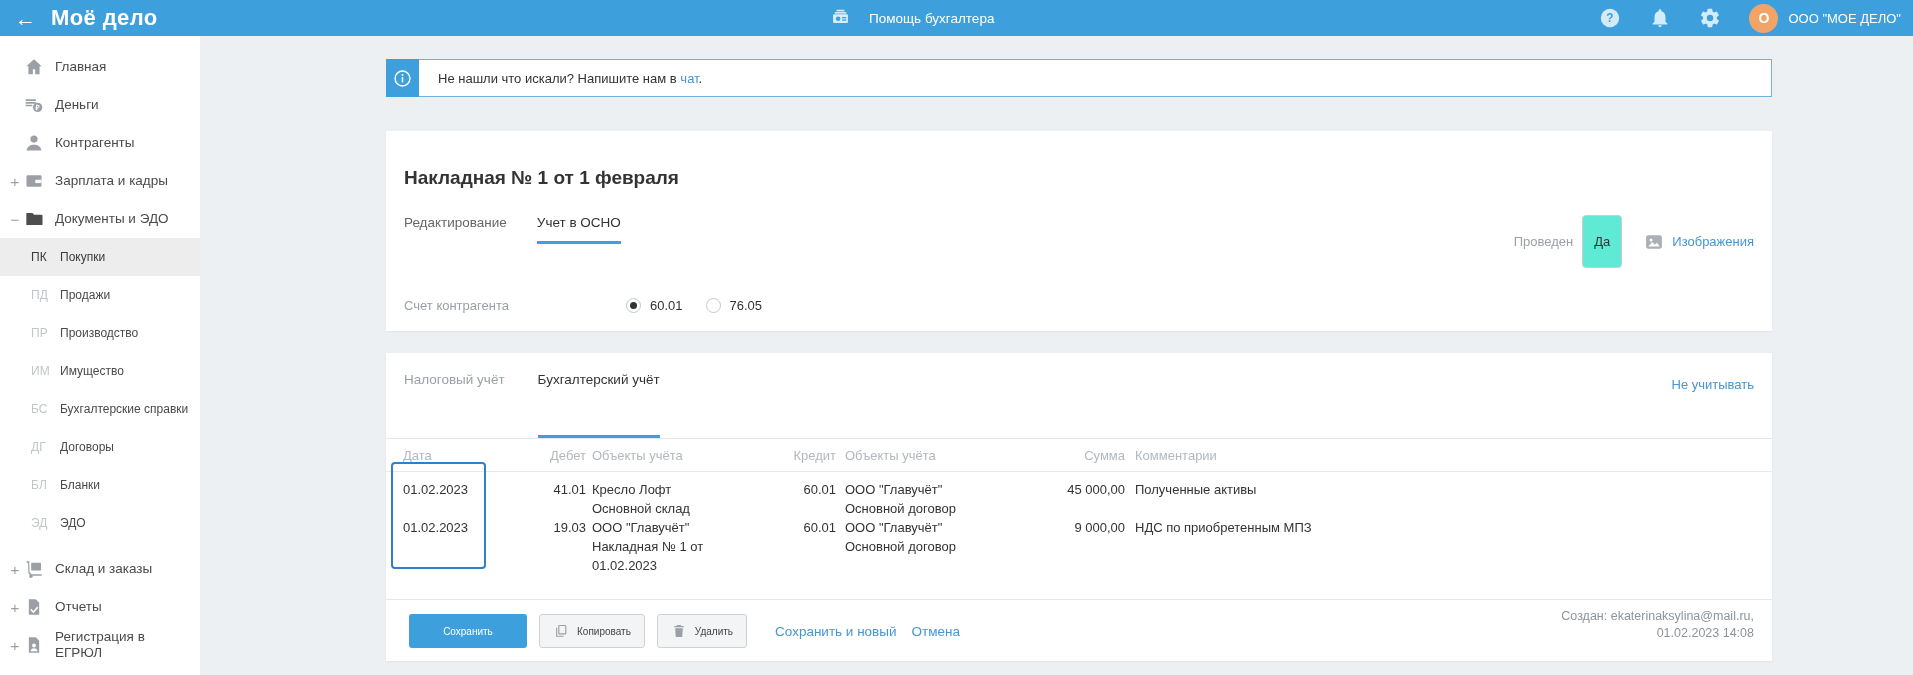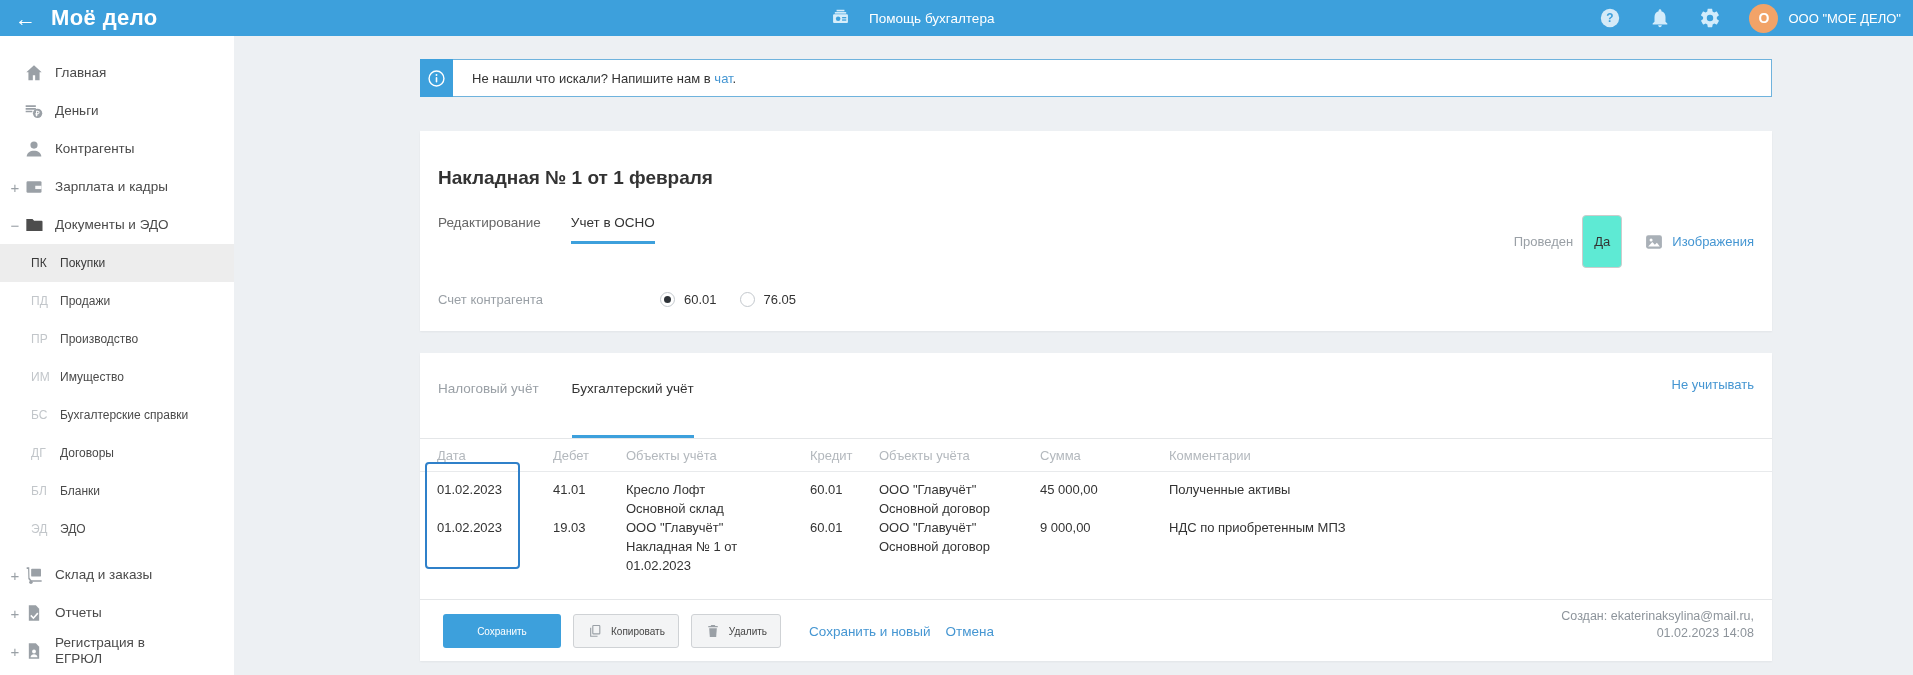--- a/index.html
+++ b/index.html
@@ -11,21 +11,21 @@
   .logo{font-size:22px;font-weight:700;letter-spacing:.4px;cursor:pointer}
   .tb-center{position:absolute;left:830px;top:0;height:36px;display:flex;align-items:center;gap:18px;font-size:13.5px;cursor:pointer}
   .tb-center svg{width:21px;height:21px}
   .tb-right{margin-left:auto;display:flex;align-items:center;padding-right:12px}
   .tb-ic{width:22px;height:22px;margin-right:28px;cursor:pointer}
   .tb-ic svg{width:22px;height:22px;fill:#d3ecfb}
   .avatar{width:29px;height:29px;border-radius:50%;background:#f2a368;display:flex;align-items:center;justify-content:center;
           color:#fff;font-weight:700;font-size:14px;margin-right:10px;flex-shrink:0}
   .company{font-size:13px;white-space:nowrap}
   .shell{display:flex;height:639px}
-  .sidebar{width:234px;background:#fff;flex-shrink:0;padding-top:18px;overflow:hidden;box-sizing:border-box}
+  .sidebar{width:200px;background:#fff;flex-shrink:0;padding-top:12px;overflow:hidden;box-sizing:border-box}
   .nav-item{position:relative;height:38px;display:flex;align-items:center;cursor:pointer}
   .expander{position:absolute;left:8px;width:14px;text-align:center;color:#9aa0a6;font-size:15px}
   .nav-icon{position:absolute;left:24px;width:20px;height:20px;color:#9aa0a6}
   .nav-icon svg{width:20px;height:20px;fill:currentColor}
   .dark-icon .nav-icon{color:#4d4d4d}
   .nav-label{margin-left:55px;margin-right:14px;color:#4a4a4a;font-size:13.5px;line-height:16px}
   .sub-item{height:38px;display:flex;align-items:center;cursor:pointer}
   .sub-code{margin-left:31px;width:24px;font-size:12px;font-weight:400;color:#c2c6ca;flex-shrink:0}
   .sub-label{margin-left:5px;font-size:12px;color:#4a4a4a}
   .sub-item.active{background:#ededed}
@@ -41,35 +41,35 @@
   .card-doc{height:200px;padding:0 18px;box-sizing:border-box;margin-bottom:22px}
   .doc-title{font-size:19px;font-weight:700;color:#333;margin:0;padding-top:36px}
   .tabs-row{display:flex;justify-content:space-between;align-items:flex-start;margin-top:26px}
   .tabs{display:flex;gap:30px}
   .tab{font-size:13.5px;padding-bottom:11px;cursor:pointer}
   .tab.inactive{color:#666;border-bottom:3px solid transparent}
   .tab.active{color:#333;border-bottom:3px solid #3da0dc}
   .doc-meta{display:flex;align-items:center;color:#9aa0a6;font-size:13px}
   .badge{border:1px solid #ccc;border-radius:4px;background:#5eead4;padding:18px 11px;color:#333;margin-left:9px;margin-right:22px;cursor:pointer}
   .img-ic{width:20px;height:20px;margin-right:8px}
-  .account-row{display:flex;align-items:flex-start;margin-top:24px}
+  .account-row{display:flex;align-items:flex-start;margin-top:30px}
   .account-label{color:#9aa0a6;width:222px;flex-shrink:0}
   .radio-opt{display:flex;align-items:center;margin-right:23px;cursor:pointer}
   .radio{width:15px;height:15px;border-radius:50%;border:1px solid #c3c8cd;background:#fff;position:relative;box-sizing:border-box;flex-shrink:0}
   .radio.sel::after{content:"";position:absolute;left:3px;top:3px;right:3px;bottom:3px;border-radius:50%;background:#2e3338}
   .radio-lbl{margin-left:9px;color:#333}
   .card-acc{position:relative;height:308px;box-sizing:border-box}
   .acc-tabs{display:flex;padding:0 18px;height:86px;box-sizing:border-box;border-bottom:1px solid #e4e6e8;position:relative}
-  .acc-tab{font-size:13.5px;padding-top:28px;margin-right:33px;cursor:pointer;box-sizing:border-box}
+  .acc-tab{font-size:13.5px;padding-top:19px;margin-right:33px;cursor:pointer;box-sizing:border-box}
   .acc-tab.inactive{color:#9aa0a6}
   .acc-tab.active{color:#333;border-bottom:3px solid #3da0dc}
   .ignore{position:absolute;right:18px;top:24px;font-size:13px}
   .grid{display:grid;grid-template-columns:116px 67px 190px 60px 170px 119px 1fr;padding:0 18px 0 17px}
   .thead{height:32px;align-items:center;border-bottom:1px solid #e8eaec;color:#b3b8bd;font-size:13px}
-  .num{}
+  .num{text-align:right}
   .c-obj{padding-left:6px}
   .c-cobj{padding-left:9px}
   .c-com{padding-left:10px}
   .tbody{position:relative;padding-top:8px;padding-bottom:24px;border-bottom:1px solid #e4e6e8}
   .trow{line-height:19px;font-size:13px;color:#333;align-items:start}
   .date-outline{position:absolute;left:5px;top:109px;width:95px;height:107px;border:2px solid #2f80c9;border-radius:4px;pointer-events:none;box-sizing:border-box}
   .actions{display:flex;align-items:center;padding:14px 18px 0;position:relative}
   .btn{height:34px;border-radius:3px;font-size:10px;font-family:"Liberation Sans",sans-serif;cursor:pointer;box-sizing:border-box}
   .btn-save{background:#3da0dc;color:#fff;border:none;width:118px;margin-left:5px}
   .btn-gray{background:#f3f4f5;border:1px solid #cfd2d5;color:#444;display:flex;align-items:center;padding:0 13px;margin-left:12px}

